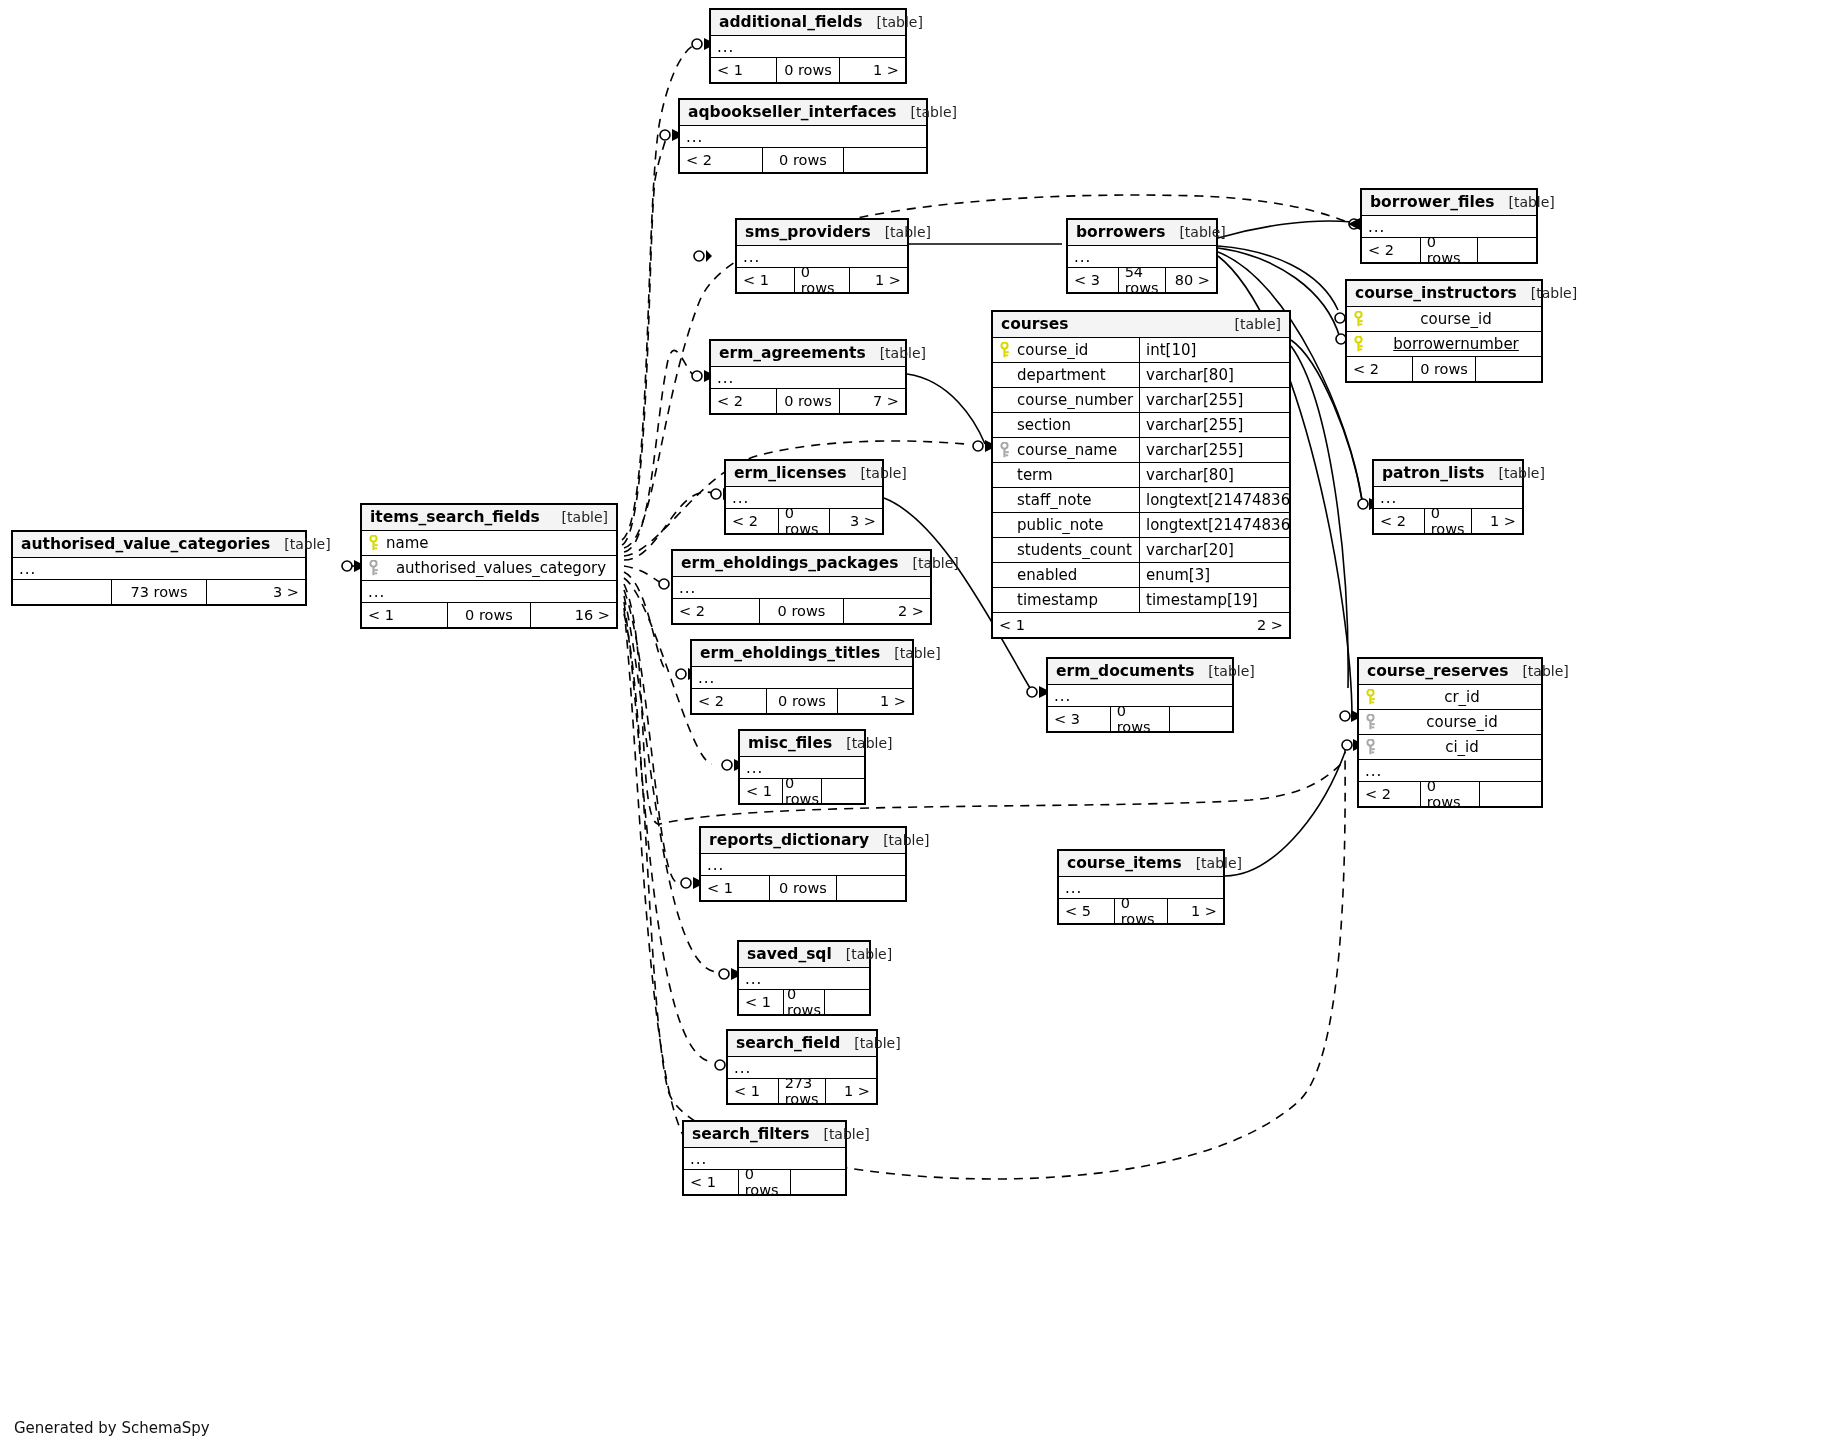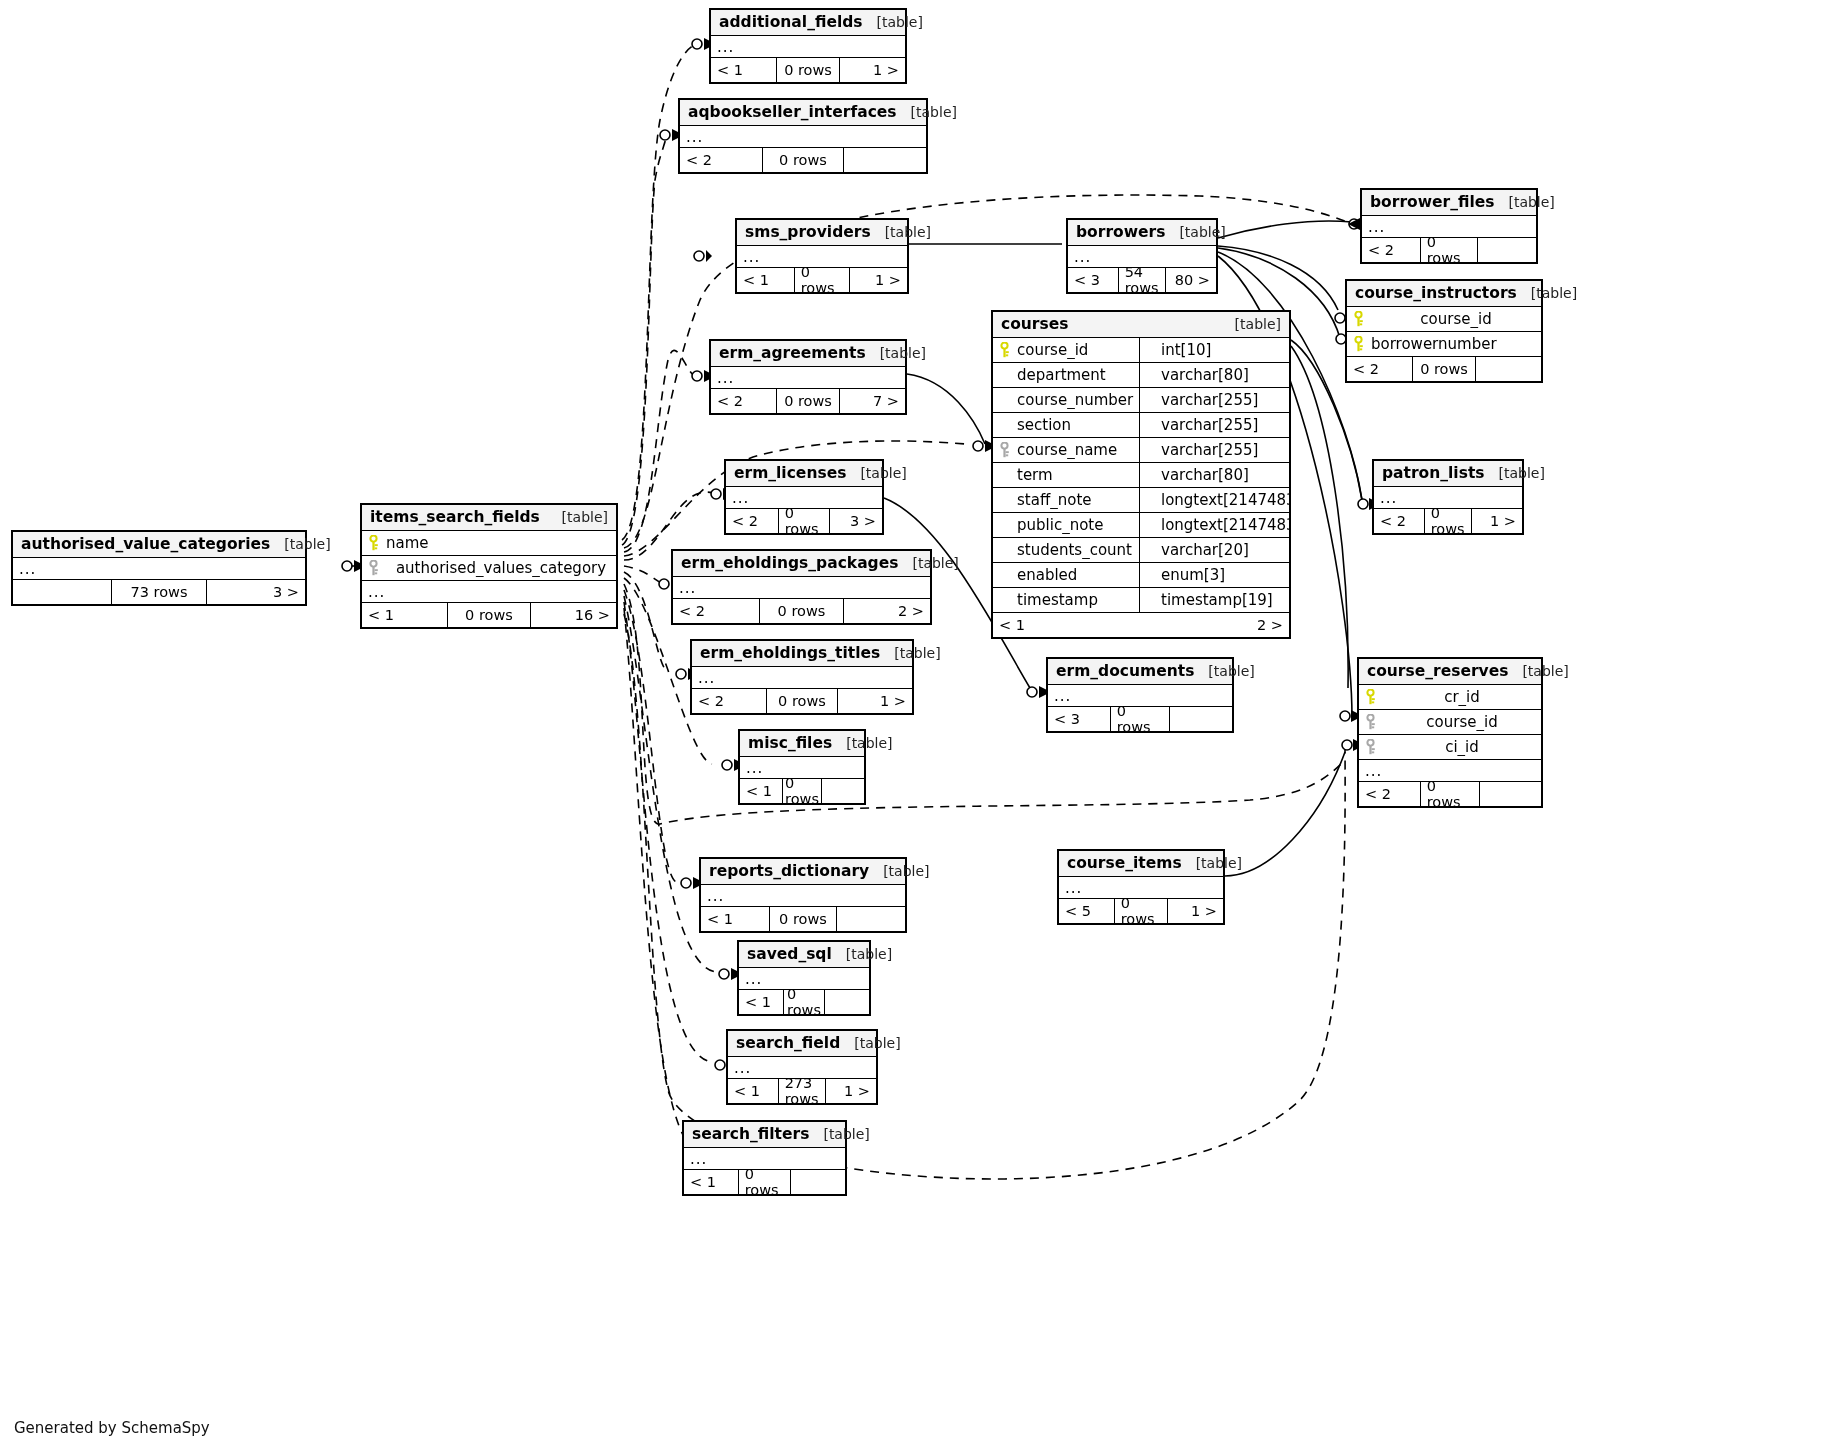--- a/index.html
+++ b/index.html
@@ -71,21 +71,21 @@
     align-items: center;
     justify-content: center;
   }
   .col-name {
     flex: 1 1 auto;
     padding-left: 2px;
     overflow: hidden;
   }
   .col-type {
     border-left: 1px solid #000;
-    padding-left: 21px;
+    padding-left: 6px;
     box-sizing: border-box;
     overflow: hidden;
   }
   .ellipsis-row {
     height: 22px;
     display: flex;
     align-items: center;
     padding-left: 6px;
     border-bottom: 1px solid #000;
     box-sizing: border-box;
@@ -288,21 +288,21 @@
         </div>
         <div class="col">
           <span class="col-key">
             <span class="keyicon"><svg width="11" height="16" viewBox="0 0 11 16">
                 <circle cx="5.5" cy="3.6" r="3.1" fill="none" stroke="#d8d800" stroke-width="2"></circle>
                 <rect x="4.4" y="6.2" width="2.2" height="9" fill="#d8d800"></rect>
                 <rect x="6.6" y="9.2" width="3.2" height="1.9" fill="#d8d800"></rect>
                 <rect x="6.6" y="12.4" width="2.6" height="1.9" fill="#d8d800"></rect>
               </svg></span>
           </span>
-          <span class="col-name" style="">borrowernumber</span>
+          <span class="col-name" style="text-align: center; text-decoration: underline;">borrowernumber</span>
         </div>
         <div class="footer">
           <div class="f-cell f-left" style="width: 66px;">&lt; 2</div>
           <div class="f-cell f-mid" style="width: 66px;">0 rows</div>
           <div class="f-cell f-right" style="width: 66px;"></div>
         </div>
       </div>
       <div class="tbl" style="left: 991px; top: 310px; width: 300px;">
         <div class="tbl-head">
           <span class="tbl-name">courses</span>
@@ -551,21 +551,21 @@
           <span class="tbl-name">misc_files</span>
           <span class="tbl-tag">[table]</span>
         </div>
         <div class="ellipsis-row">...</div>
         <div class="footer">
           <div class="f-cell f-left" style="width: 43px;">&lt; 1</div>
           <div class="f-cell f-mid" style="width: 42px;">0 rows</div>
           <div class="f-cell f-right" style="width: 43px;"></div>
         </div>
       </div>
-      <div class="tbl" style="left: 699px; top: 857px; width: 208px;">
+      <div class="tbl" style="left: 699px; top: 826px; width: 208px;">
         <div class="tbl-head">
           <span class="tbl-name">reports_dictionary</span>
           <span class="tbl-tag">[table]</span>
         </div>
         <div class="ellipsis-row">...</div>
         <div class="footer">
           <div class="f-cell f-left" style="width: 69px;">&lt; 1</div>
           <div class="f-cell f-mid" style="width: 70px;">0 rows</div>
           <div class="f-cell f-right" style="width: 69px;"></div>
         </div>

